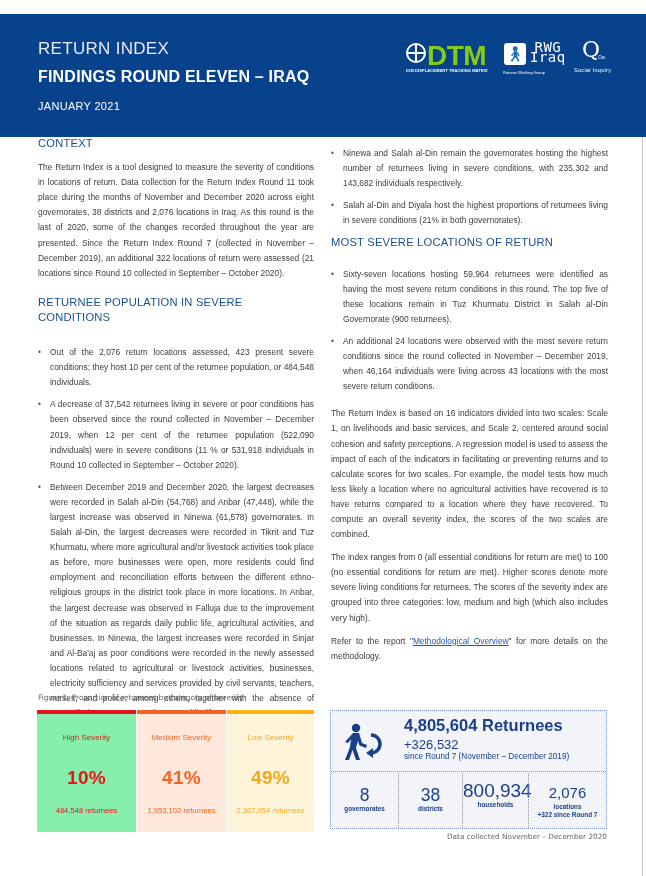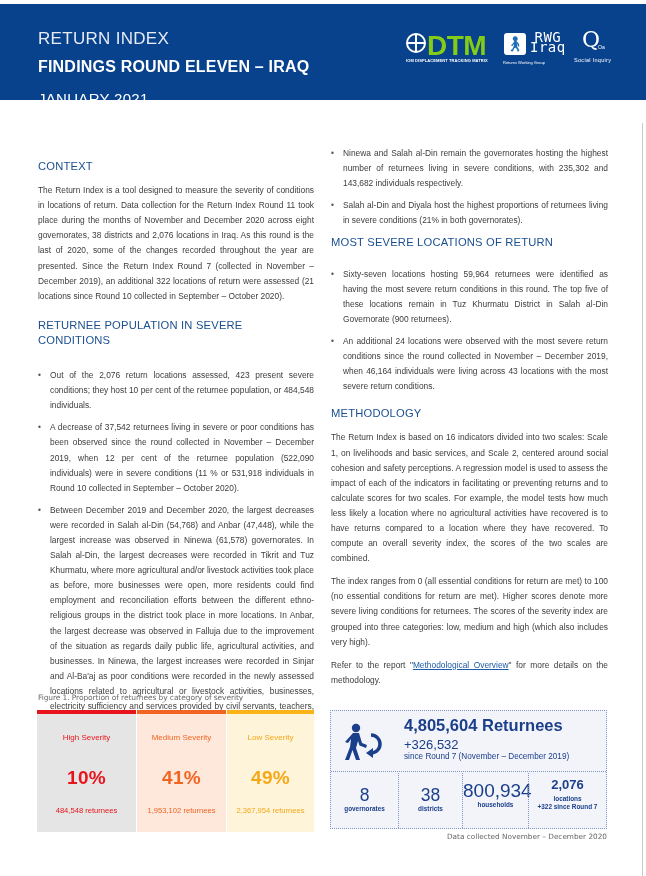--- a/index.html
+++ b/index.html
@@ -1,64 +1,64 @@
 <!DOCTYPE html>
 <html><head>
 <meta charset="utf-8">
 <style>
   * { box-sizing: border-box; margin: 0; padding: 0; }
   html, body { width: 646px; height: 876px; background: #ffffff; overflow: hidden; }
   body { font-family: "Liberation Sans", sans-serif; color: #333; position: relative; }
   .page-edge { position: absolute; right: 3px; top: 123px; width: 1px; height: 753px; background: #c9c9c9; }
 
   
-  .header { position: absolute; left: 0; top: 4px; width: 646px; height: 96px; background: #08428c; color: #fff; }
+  .header { position: absolute; left: 0; top: 14px; width: 646px; height: 123px; background: #08428c; color: #fff; }
   .hdr-kicker { position: absolute; left: 38px; top: 25px; font-size: 17px; letter-spacing: 0.3px; color: #e6ebf5; font-weight: normal; }
   .hdr-title { position: absolute; left: 38px; top: 54px; font-size: 16px; font-weight: bold; letter-spacing: 0.2px; }
-  .hdr-date { position: absolute; left: 38px; top: 86px; font-size: 15px; letter-spacing: 0.3px; }
+  .hdr-date { position: absolute; left: 38px; top: 86px; font-size: 11px; letter-spacing: 0.3px; }
 
   .logos { position: absolute; left: 404px; top: 27px; height: 40px; }
   .logo-dtm { position: absolute; left: 0; top: 0; width: 86px; height: 38px; }
   .logo-dtm .globe { position: absolute; left: 2px; top: 2px; width: 20px; height: 20px; border: 2px solid #fff; border-radius: 50%; }
   .logo-dtm .globe::before { content: ""; position: absolute; left: 7px; top: -1px; width: 2px; height: 18px; background: #fff; }
   .logo-dtm .globe::after { content: ""; position: absolute; left: -1px; top: 7px; width: 18px; height: 2px; background: #fff; }
   .logo-dtm .word { position: absolute; left: 23px; top: -1px; font-size: 28px; font-weight: bold; letter-spacing: -0.5px; color: #84cc16; }
   .logo-dtm .sub { position: absolute; left: 2px; top: 27px; font-size: 4px; color: #fff; letter-spacing: 0.1px; font-weight: bold; white-space: nowrap; }
 
   .logo-rwg { position: absolute; left: 100px; top: 2px; width: 56px; height: 38px; }
   .logo-rwg .box { position: absolute; left: 0; top: 0; width: 22px; height: 22px; background: #fff; border-radius: 3px; color: #1d6fb8; font-size: 15px; text-align: center; line-height: 22px; }
   .logo-rwg .word { position: absolute; left: 26px; top: -1px; font-size: 14px; font-weight: normal; color: #fff; line-height: 10px; font-family: "DejaVu Sans Mono", monospace; letter-spacing: 0.5px; text-align: center; }
   .logo-rwg .sub { position: absolute; left: -1px; top: 27px; font-size: 4px; color: #fff; white-space: nowrap; }
 
   .logo-social { position: absolute; left: 170px; top: 0; width: 50px; height: 38px; }
   .logo-social .q { position: absolute; left: 8px; top: -4px; font-size: 22px; color: #fff; font-family: "DejaVu Serif", serif; }
   .logo-social .oa { position: absolute; left: 24px; top: 13px; font-size: 5px; color: #fff; }
   .logo-social .sub { position: absolute; left: 0; top: 26px; font-size: 5.5px; color: #fff; white-space: nowrap; letter-spacing: 0.3px; }
 
   
-  .col { position: absolute; top: 159px; font-size: 8.4px; line-height: 15.1px; color: #3c3c3c; text-align: justify; }
+  .col { position: absolute; top: 136px; font-size: 8.4px; line-height: 15.1px; color: #3c3c3c; text-align: justify; }
   .col-left { left: 38px; width: 276px; }
   .col-right { left: 331px; width: 277px; top: 146px; }
 
   .section-title { font-size: 11.2px; color: #1a4f8f; letter-spacing: 0.2px; font-weight: normal; margin-bottom: 9px; text-align: left; }
   .para { margin-bottom: 8px; }
   .bullets { list-style: none; }
   .bullets li { position: relative; padding-left: 12px; margin-bottom: 7px; }
   .bullets li::before { content: "•"; position: absolute; left: 0; top: 0; color: #555; }
   .link { color: #1d5aa8; text-decoration: underline; cursor: pointer; }
 
   
   .fig-caption { position: absolute; left: 38px; top: 693px; font-size: 7.5px; color: #6b6b6b; font-family: "DejaVu Sans", sans-serif; letter-spacing: -0.1px; }
   .sev-wrap { position: absolute; left: 37px; top: 710px; width: 277px; height: 122px; display: flex; }
   .sev { position: relative; height: 122px; text-align: center; }
   .sev .bar { position: absolute; left: 0; top: 0; width: 100%; height: 4px; }
   .sev .label { position: absolute; left: 0; top: 23px; width: 100%; font-size: 8px; }
   .sev .pct { position: absolute; left: 0; top: 57px; width: 100%; font-size: 19px; font-weight: bold; letter-spacing: 0.3px; }
   .sev .count { position: absolute; left: 0; top: 96px; width: 100%; font-size: 7.6px; }
-  .sev.high { width: 99px; background: #e5e5e5; }
+  .sev.high { width: 99px; background: #86efac; }
   .sev.high .bar { background: #e8141c; }
   .sev.high .label, .sev.high .pct, .sev.high .count { color: #e8141c; }
   .sev.med { width: 90px; background: #fde8db; border-left: 1px solid #fff; }
   .sev.med .bar { background: #f26422; }
   .sev.med .label, .sev.med .pct, .sev.med .count { color: #f26422; }
   .sev.low { width: 88px; background: #fef4da; border-left: 1px solid #fff; }
   .sev.low .bar { background: #fcb316; }
   .sev.low .label, .sev.low .pct, .sev.low .count { color: #f5a816; }
 
   
@@ -70,21 +70,21 @@
   .stats-since { position: absolute; left: 73px; top: 41px; font-size: 8.2px; color: #1b3f8a; white-space: nowrap; }
   .stats-cells { position: absolute; left: 0; top: 62px; width: 100%; height: 55px; display: flex; }
   .cell { position: relative; text-align: center; color: #1b3f8a; border-left: 1px dotted #7d95c5; }
   .cell:first-child { border-left: none; }
   .cell .num { display: block; font-size: 17.5px; line-height: 20px; margin-top: 10px; color: #1b3f8a; }
   .cell .lbl { display: block; font-size: 6.4px; font-weight: bold; line-height: 8px; }
   .cell .extra { display: block; font-size: 6.4px; font-weight: bold; line-height: 8px; }
   .cell.c1 { width: 67px; } .cell.c1 .num { margin-top: 12px; }
   .cell.c2 { width: 64px; } .cell.c2 .num { margin-top: 12px; }
   .cell.c3 { width: 66px; } .cell.c3 .num { margin-top: 8px; font-size: 19px; }
-  .cell.c4 { width: 78px; } .cell.c4 .num { margin-top: 2px; font-size: 13px; font-weight: bold; }
+  .cell.c4 { width: 78px; } .cell.c4 .num { margin-top: 10px; font-size: 15px; }
 
   .stats-footer { position: absolute; left: 330px; top: 832px; width: 277px; text-align: right; font-size: 7.3px; color: #666; font-family: "DejaVu Sans", sans-serif; }
 </style>
 </head>
 <body>
 
 <div class="page-edge"></div>
 
 <header class="header">
   <div class="hdr-kicker">RETURN INDEX</div>
@@ -127,21 +127,20 @@
     <li>Ninewa and Salah al-Din remain the governorates hosting the highest number of returnees living in severe conditions, with 235,302 and 143,682 individuals respectively.</li>
     <li>Salah al-Din and Diyala host the highest proportions of returnees living in severe conditions (21% in both governorates).</li>
   </ul>
 
   <h2 class="section-title" style="margin-bottom:16px;">MOST SEVERE LOCATIONS OF RETURN</h2>
   <ul class="bullets" style="margin-bottom:12px;">
     <li>Sixty-seven locations hosting 59,964 returnees were identified as having the most severe return conditions in this round. The top five of these locations remain in Tuz Khurmatu District in Salah al-Din Governorate (900 returnees).</li>
     <li>An additional 24 locations were observed with the most severe return conditions since the round collected in November – December 2019, when 46,164 individuals were living across 43 locations with the most severe return conditions.</li>
   </ul>
 
-  <h2 class="section-title">METHODOLOGY</h2>
   <p class="para">The Return Index is based on 16 indicators divided into two scales: Scale 1, on livelihoods and basic services, and Scale 2, centered around social cohesion and safety perceptions. A regression model is used to assess the impact of each of the indicators in facilitating or preventing returns and to calculate scores for two scales. For example, the model tests how much less likely a location where no agricultural activities have recovered is to have returns compared to a location where they have recovered. To compute an overall severity index, the scores of the two scales are combined.</p>
   <p class="para">The index ranges from 0 (all essential conditions for return are met) to 100 (no essential conditions for return are met). Higher scores denote more severe living conditions for returnees. The scores of the severity index are grouped into three categories: low, medium and high (which also includes very high).</p>
   <p class="para"><span>Refer to the report "</span><a class="link">Methodological Overview</a><span>" for more details on the methodology.</span></p>
 </section>
 
 <div class="fig-caption">Figure 1. Proportion of returnees by category of severity</div>
 <div class="sev-wrap">
   <div class="sev high">
     <div class="bar"></div>
     <div class="label">High Severity</div>

